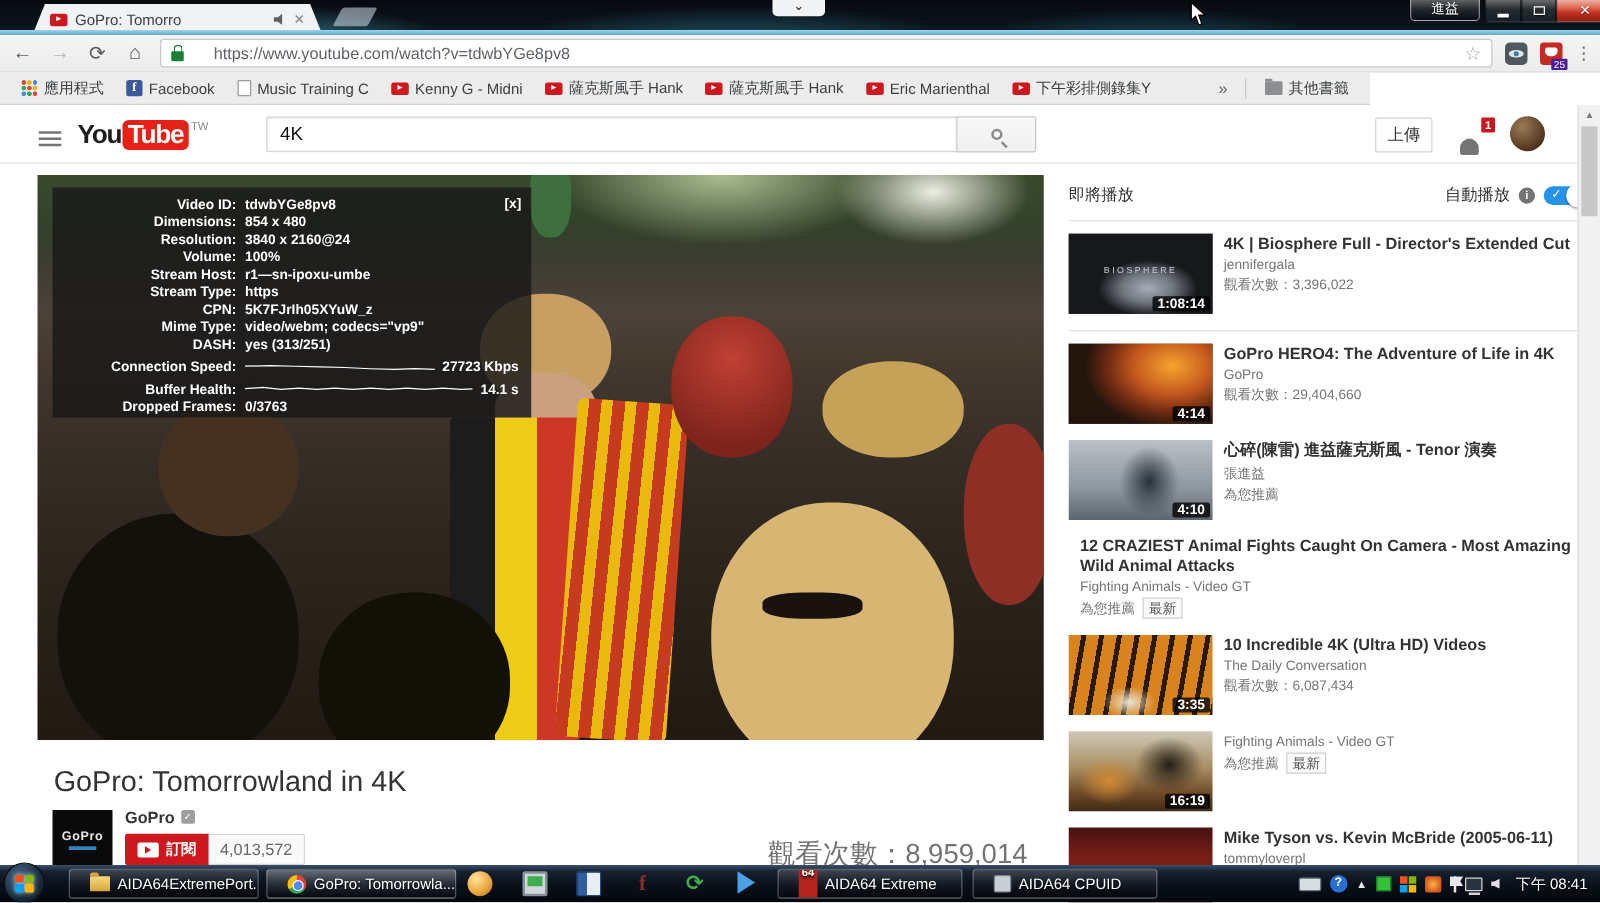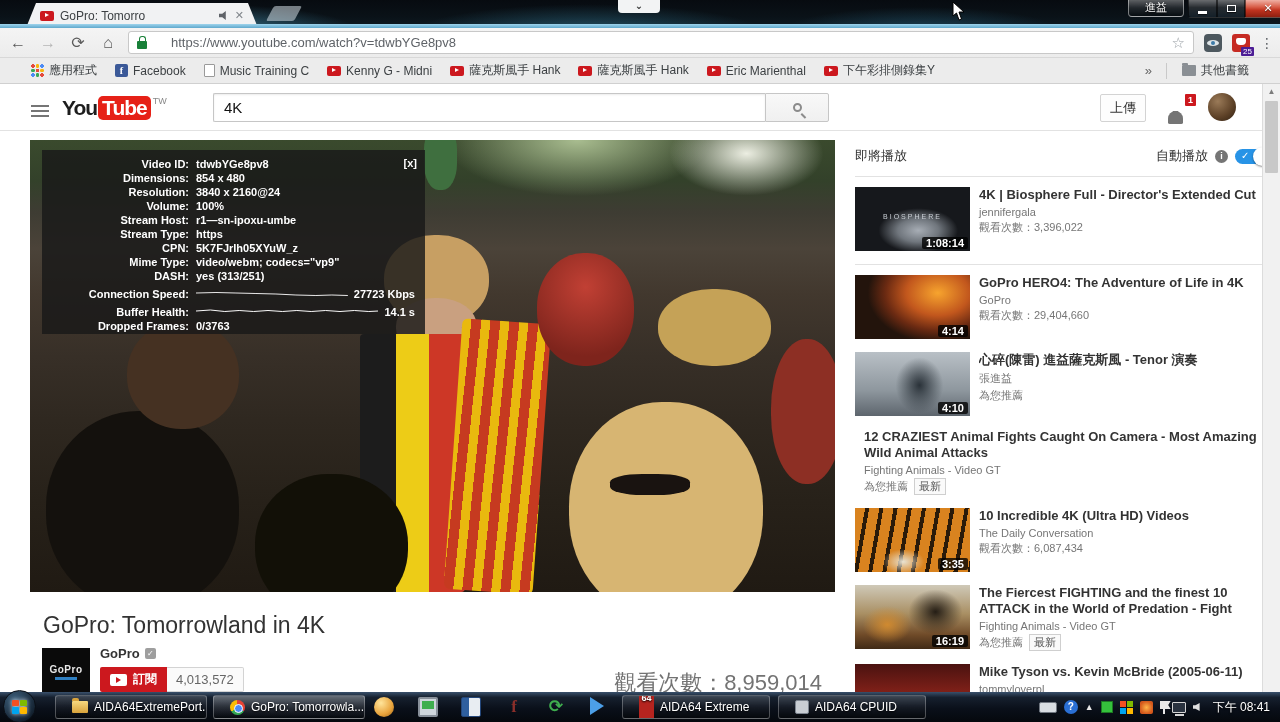--- a/index.html
+++ b/index.html
@@ -64,22 +64,22 @@
   .ext-eye { width:18px; height:18px; background:#4d585f; border-radius:4px; position:relative; flex:none; }
   .ext-eye::before { content:""; position:absolute; left:3px; top:6px; width:12px; height:6px; background:#dfe5e8; border-radius:50%; }
   .ext-eye::after { content:""; position:absolute; left:7px; top:7px; width:4px; height:4px; background:#3d7ba8; border-radius:50%; }
   .ext-adblock { width:18px; height:18px; background:#c62b23; border-radius:3px; position:relative; flex:none; }
   .ext-adblock::before { content:""; position:absolute; left:4px; top:4px; width:10px; height:7px; background:#fff; border-radius:2px 2px 4px 4px; }
   .ext-badge { position:absolute; right:-4px; bottom:-4px; background:#4c1d95; color:#fff; font-size:8px;
     padding:0 2px; border-radius:1px; }
   .menu-dots { font-size:14px; color:#5f6368; letter-spacing:0; width:12px; text-align:center; }
 
   
-  .bookmarks { position:absolute; left:0; top:58px; width:1280px; height:26px; background:#ececec;
-    border-bottom:1px solid #d0d0d0; display:flex; align-items:center; padding:0 24px; gap:4px; }
+  .bookmarks { position:absolute; left:0; top:58px; width:1096px; height:26px; background:#ececec;
+    border-bottom:1px solid #d0d0d0; display:flex; align-items:center; padding:0 10px; gap:4px; }
   .bm { display:flex; align-items:center; gap:5px; padding:2px 7px; font-size:12px; color:#3c4043; white-space:nowrap; }
   .ic-apps { width:13px; height:13px; flex:none;
     background:
       radial-gradient(circle at 2px 2px,#e4493c 1.7px,transparent 2px),
       radial-gradient(circle at 6.5px 2px,#f7b50c 1.7px,transparent 2px),
       radial-gradient(circle at 11px 2px,#4c8bf5 1.7px,transparent 2px),
       radial-gradient(circle at 2px 6.5px,#3aa757 1.7px,transparent 2px),
       radial-gradient(circle at 6.5px 6.5px,#e4493c 1.7px,transparent 2px),
       radial-gradient(circle at 11px 6.5px,#f7b50c 1.7px,transparent 2px),
       radial-gradient(circle at 2px 11px,#4c8bf5 1.7px,transparent 2px),
@@ -536,21 +536,20 @@
             <span>觀看次數：6,087,434</span>
           </div>
       </div>
     </div>
 
     <div class="sb-item">
       <div class="thumb t6">
           <span class="dur">16:19</span>
         </div>
       <div class="sb-text">
-        <div class="sb-title">The Fiercest FIGHTING and the finest 10 ATTACK in the World of Predation - Fight</div>
         <div class="sb-ch">Fighting Animals - Video GT</div>
         <div class="sb-meta">
             <span>為您推薦</span>
             <span class="new-badge">最新</span>
           </div>
       </div>
     </div>
 
     <div class="sb-item">
       <div class="thumb t7"></div>

